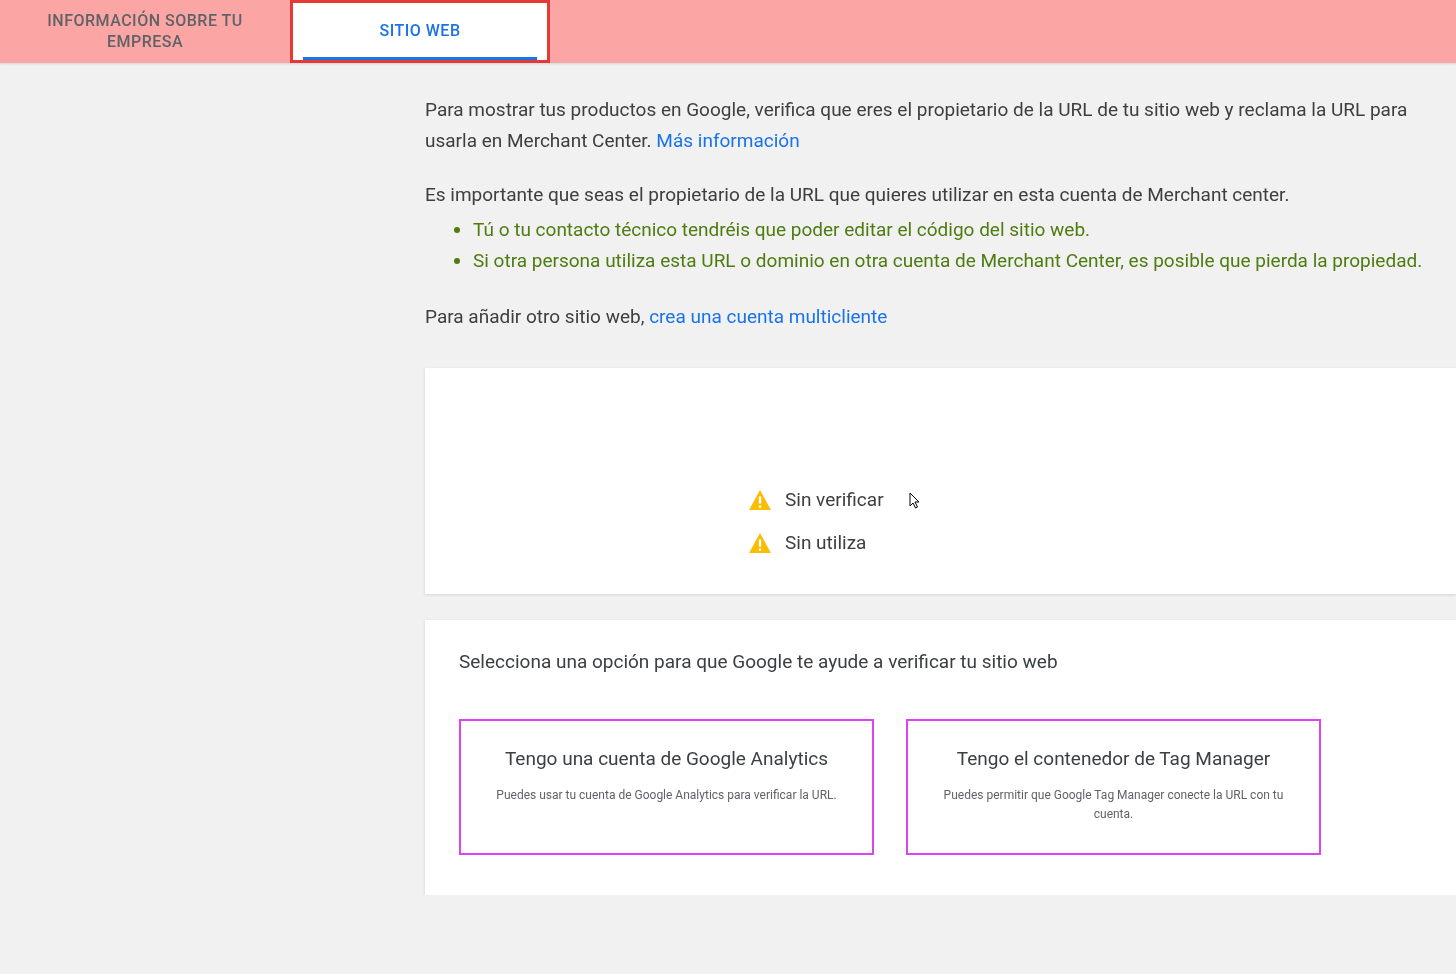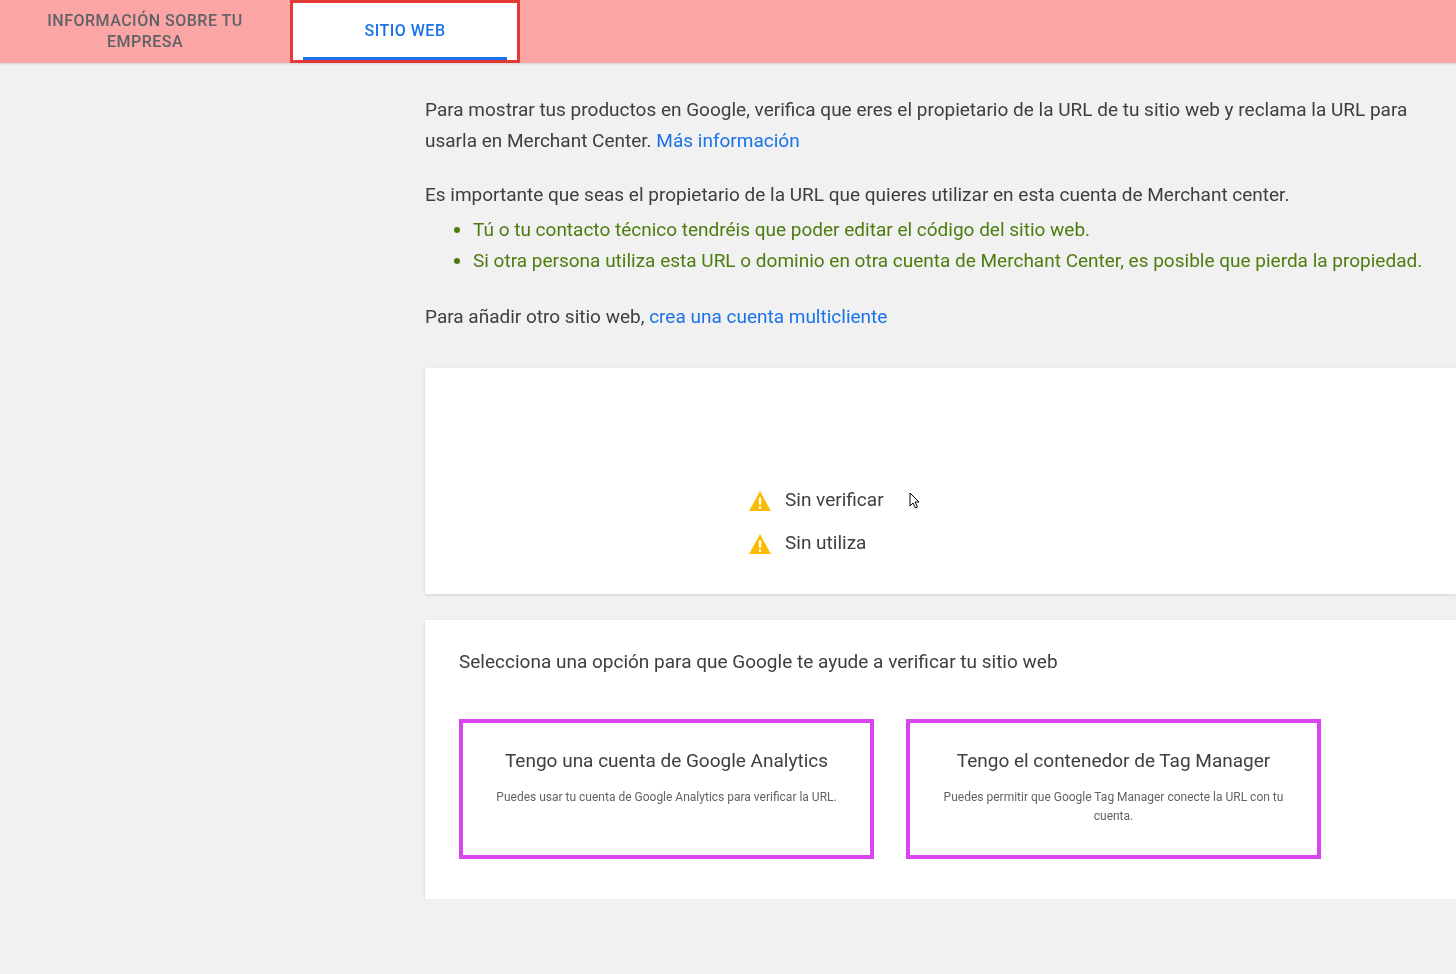--- a/index.html
+++ b/index.html
@@ -32,21 +32,21 @@
       letter-spacing: 0.5px;
       line-height: 1.3;
       cursor: pointer;
       position: relative;
     }
     .tab-business {
       width: 290px;
       padding: 0 30px;
     }
     .tab-website {
-      width: 230px;
+      width: 260px;
       color: #1a73e8;
       border: 3px solid #e53935;
       background: #fff;
     }
     .tab-website::after {
       content: '';
       position: absolute;
       bottom: 0;
       left: 10px;
       right: 10px;
@@ -111,21 +111,21 @@
       outline: none;
       background: transparent;
       font-family: inherit;
     }
     .status-block {
       margin-left: 290px;
       margin-top: 90px;
     }
     .status-row {
       display: flex;
-      align-items: flex-end;
+      align-items: center;
       margin-bottom: 20px;
       position: relative;
     }
     .warning-icon {
       width: 22px;
       height: 20px;
       margin-right: 14px;
     }
     .status-text {
       font-size: 19px;
@@ -144,21 +144,21 @@
     .verify-title {
       font-size: 19px;
       color: #3c4043;
       margin-bottom: 46px;
     }
     .options-row {
       display: flex;
       gap: 32px;
     }
     .option-box {
-      border: 4px solid #d946ef;
+      border: 2px solid #d946ef;
       width: 415px;
       padding: 26px 24px 30px 24px;
       text-align: center;
       cursor: pointer;
     }
     .option-title {
       font-size: 19px;
       color: #3c4043;
       margin-bottom: 16px;
       font-weight: 400;

